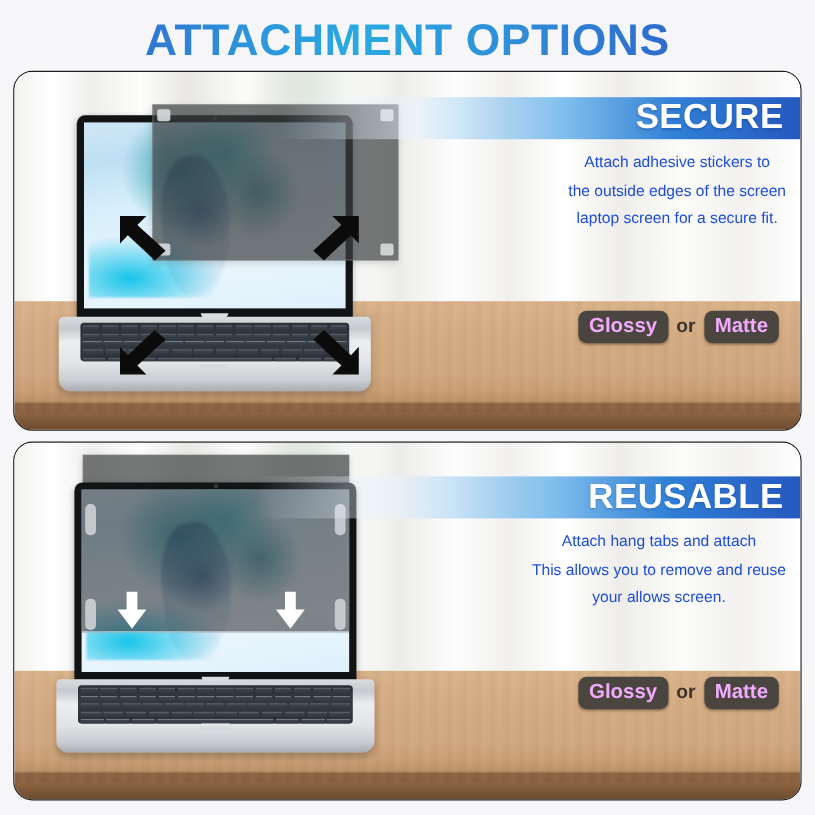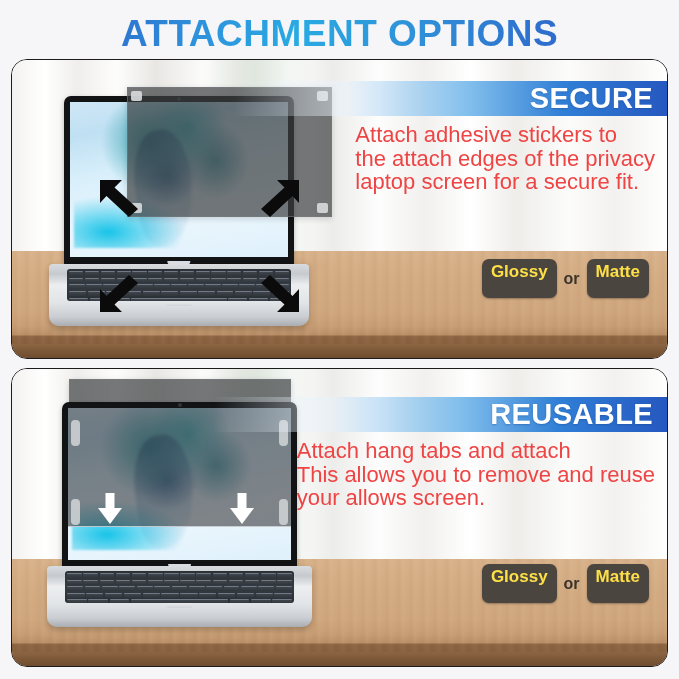--- a/index.html
+++ b/index.html
@@ -270,42 +270,42 @@
     font-weight: bold;
     letter-spacing: 0.4px;
     line-height: 33px;
     text-shadow: 0 1px 2px rgba(20,60,130,0.35);
     white-space: nowrap;
     text-align: right;
   }
   .body-text {
     position: absolute;
     right: 12px;
-    text-align: left;
-    color: #ef4444;
-    font-size: 22px;
+    text-align: center;
+    color: #1d4ed8;
+    font-size: 13px;
     line-height: 23.5px;
     white-space: nowrap;
   }
   .body-text div { display: block; }
 
   
   .finish-row {
     position: absolute;
     right: 18px;
     display: flex;
     align-items: center;
     gap: 7px;
   }
   .chip {
     background: #4b4540;
-    color: #fde047;
+    color: #f0abfc;
     font-size: 17px;
     font-weight: bold;
-    padding: 3px 9px 16px 9px;
+    padding: 3px 9px 4px 9px;
     border-radius: 7px;
     line-height: 20px;
     box-shadow: 0 1px 2px rgba(0,0,0,0.3);
     white-space: nowrap;
   }
   .chip-sep {
     color: #3b332c;
     font-size: 16px;
     font-weight: bold;
     line-height: 20px;
@@ -445,21 +445,21 @@
         </svg>
       </div>
     </div>
 
     <div class="banner" style="top:21px; left:222px;">
       <span class="banner-text">SECURE</span>
     </div>
 
     <div class="body-text" style="top:63px;">
       <div>Attach adhesive stickers to</div>
-      <div>the attach edges of the privacy</div>
+      <div>the outside edges of the screen</div>
       <div>laptop screen for a secure fit.</div>
     </div>
 
     <div class="finish-row" style="top:199px;">
       <span class="chip">Glossy</span>
       <span class="chip-sep">or</span>
       <span class="chip">Matte</span>
     </div>
   </div>
 

